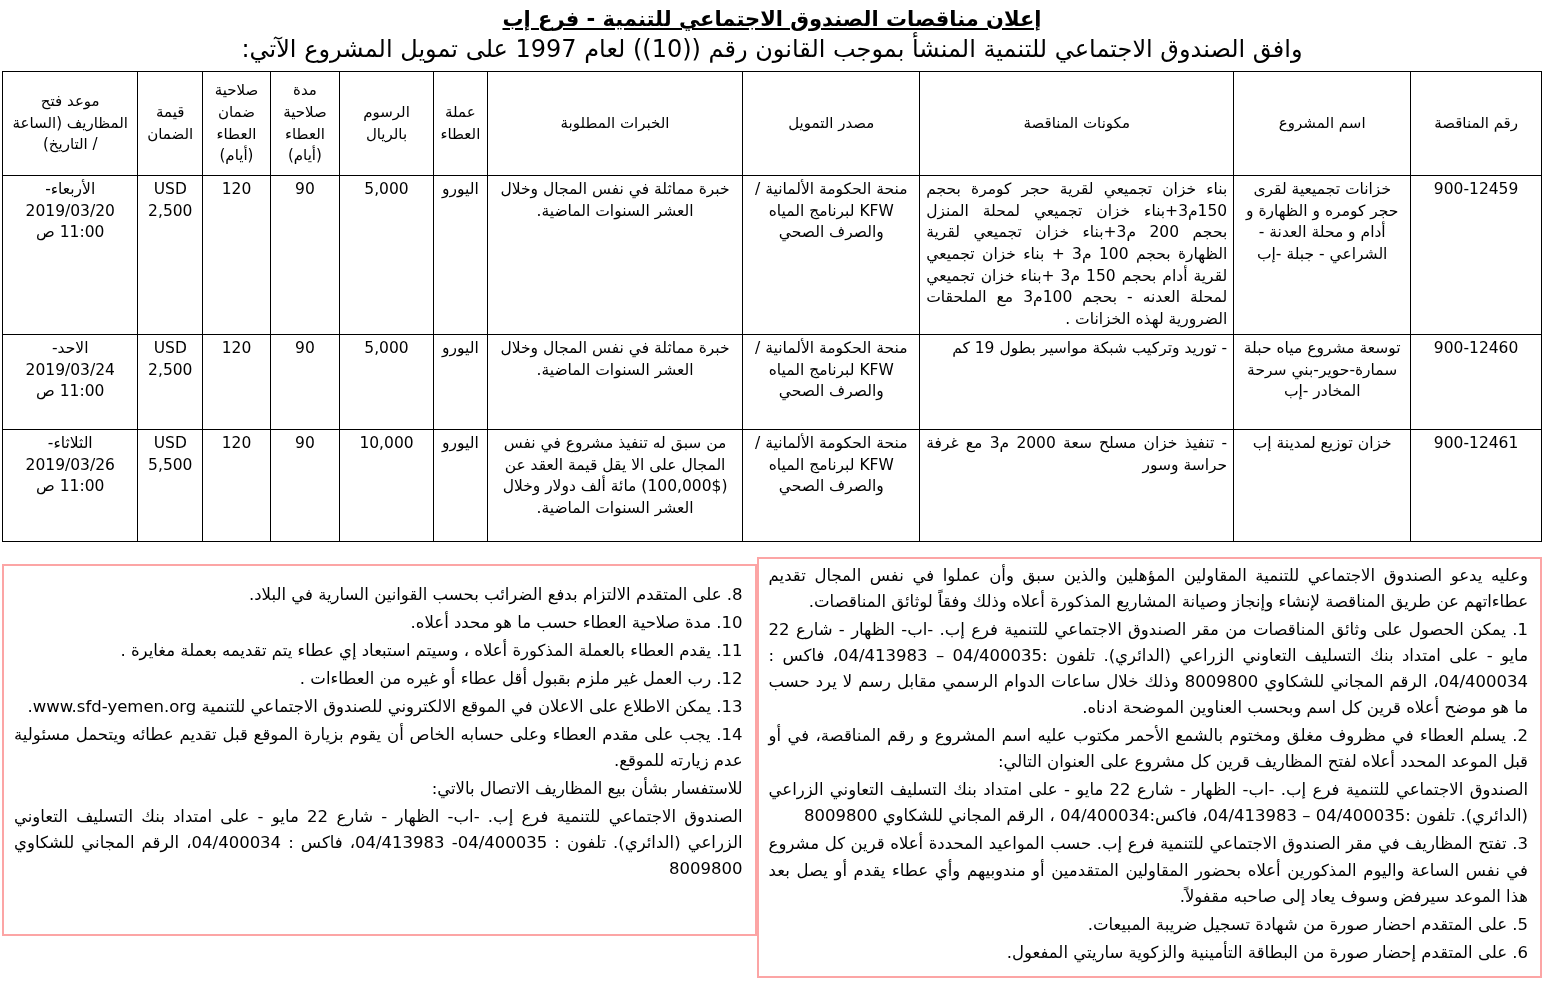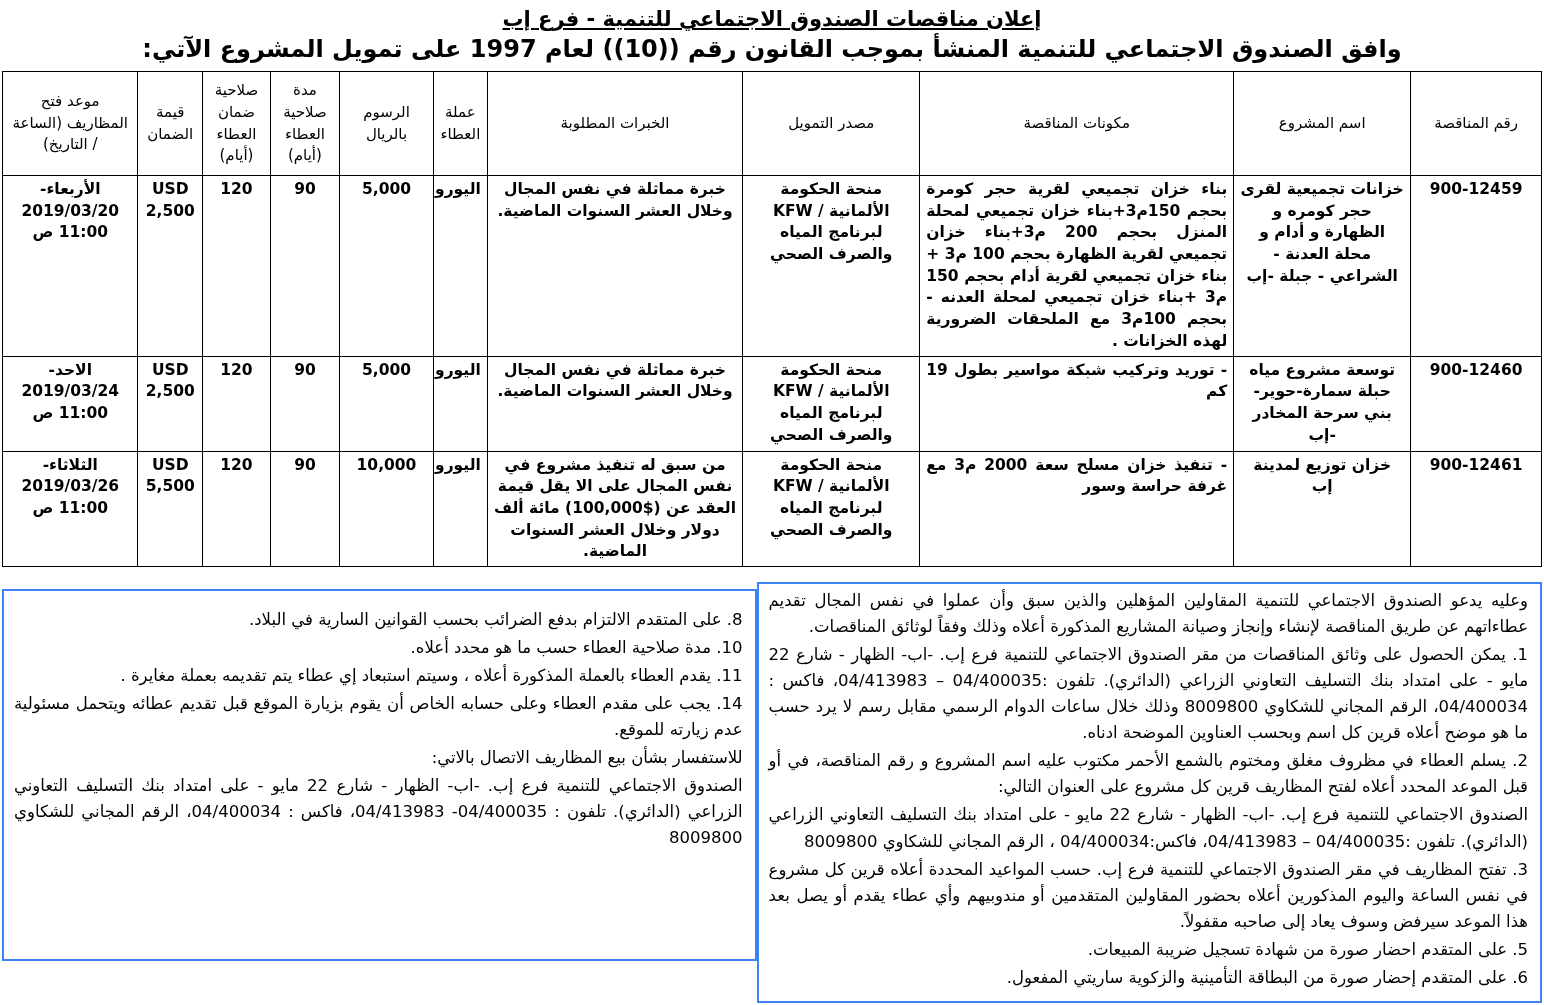--- a/index.html
+++ b/index.html
@@ -20,21 +20,21 @@
   }
   .doc-title {
     text-align: center;
     font-weight: bold;
     font-size: 21px;
     text-decoration: underline;
     margin: 2px 0 4px 0;
   }
   .doc-subtitle {
     text-align: center;
-    font-weight: bold;
+    font-weight: normal;
     font-size: 24px;
     margin: 2px 0 8px 0;
   }
   table.tenders {
     width: 100%;
     border-collapse: collapse;
     table-layout: fixed;
   }
   table.tenders th, table.tenders td {
     border: 1px solid #000;
@@ -46,38 +46,37 @@
     font-size: 15px;
     text-align: center;
     vertical-align: middle;
     height: 104px;
     line-height: 1.45;
   }
   table.tenders td {
     font-size: 15.5px;
     vertical-align: top;
     line-height: 1.4;
-    font-weight: bold;
   }
   tr.row-1 { height: 158px; }
   tr.row-2 { height: 95px; }
   tr.row-3 { height: 112px; }
   td.c-center { text-align: center; }
   td.c-justify { text-align: justify; text-align-last: auto; }
   td.c-num { text-align: center; font-size: 17px; }
   td.pre { white-space: pre-line; text-align: center; }
   .notes-wrap {
     display: flex;
     flex-direction: row;
     align-items: flex-start;
     margin-top: 15px;
   }
   .notes-box {
     box-sizing: border-box;
-    border: 2px solid #3b82f6;
+    border: 2px solid #fca5a5;
     padding: 4px 12px 8px 10px;
     font-size: 16.5px;
     line-height: 1.58;
     text-align: justify;
   }
   .notes-right {
     width: 51%;
     min-height: 396px;
   }
   .notes-left {
@@ -186,19 +185,21 @@
       <p>2. يسلم العطاء في مظروف مغلق ومختوم بالشمع الأحمر مكتوب عليه اسم المشروع و رقم المناقصة، في أو قبل الموعد المحدد أعلاه لفتح المظاريف قرين كل مشروع على العنوان التالي:</p>
       <p>الصندوق الاجتماعي للتنمية فرع إب.  -اب- الظهار - شارع 22 مايو  - على امتداد بنك التسليف التعاوني الزراعي (الدائري). تلفون :04/400035 – 04/413983، فاكس:04/400034 ، الرقم المجاني للشكاوي 8009800</p>
       <p>3. تفتح المظاريف في مقر  الصندوق الاجتماعي للتنمية فرع إب. حسب المواعيد المحددة أعلاه قرين كل مشروع في نفس الساعة واليوم المذكورين أعلاه بحضور المقاولين المتقدمين أو مندوبيهم وأي عطاء يقدم أو يصل بعد هذا الموعد سيرفض وسوف يعاد إلى صاحبه مقفولاً.</p>
       <p>5. على المتقدم احضار صورة من شهادة تسجيل ضريبة المبيعات.</p>
       <p>6. على المتقدم إحضار صورة من البطاقة التأمينية  والزكوية ساريتي المفعول.</p>
     </div>
     <div class="notes-box notes-left">
       <p>8.  على المتقدم الالتزام بدفع الضرائب بحسب القوانين السارية في البلاد.</p>
       <p>10.  مدة صلاحية العطاء حسب ما هو محدد أعلاه.</p>
       <p>11. يقدم العطاء بالعملة المذكورة أعلاه ، وسيتم استبعاد إي عطاء يتم تقديمه بعملة مغايرة .</p>
+      <p>12.  رب العمل غير ملزم بقبول أقل عطاء أو غيره من العطاءات .</p>
+      <p>13.  يمكن الاطلاع على الاعلان في الموقع الالكتروني للصندوق الاجتماعي للتنمية  www.sfd-yemen.org.</p>
       <p>14.  يجب على مقدم العطاء وعلى حسابه الخاص أن يقوم بزيارة الموقع قبل تقديم عطائه ويتحمل مسئولية عدم زيارته للموقع.</p>
       <p>للاستفسار بشأن بيع المظاريف الاتصال بالاتي:</p>
       <p>الصندوق الاجتماعي للتنمية فرع إب.  -اب- الظهار - شارع 22 مايو -  على امتداد بنك التسليف التعاوني الزراعي (الدائري). تلفون : 04/400035- 04/413983، فاكس : 04/400034، الرقم المجاني للشكاوي 8009800</p>
     </div>
   </div>
 
 </div>
 
 </body></html>

